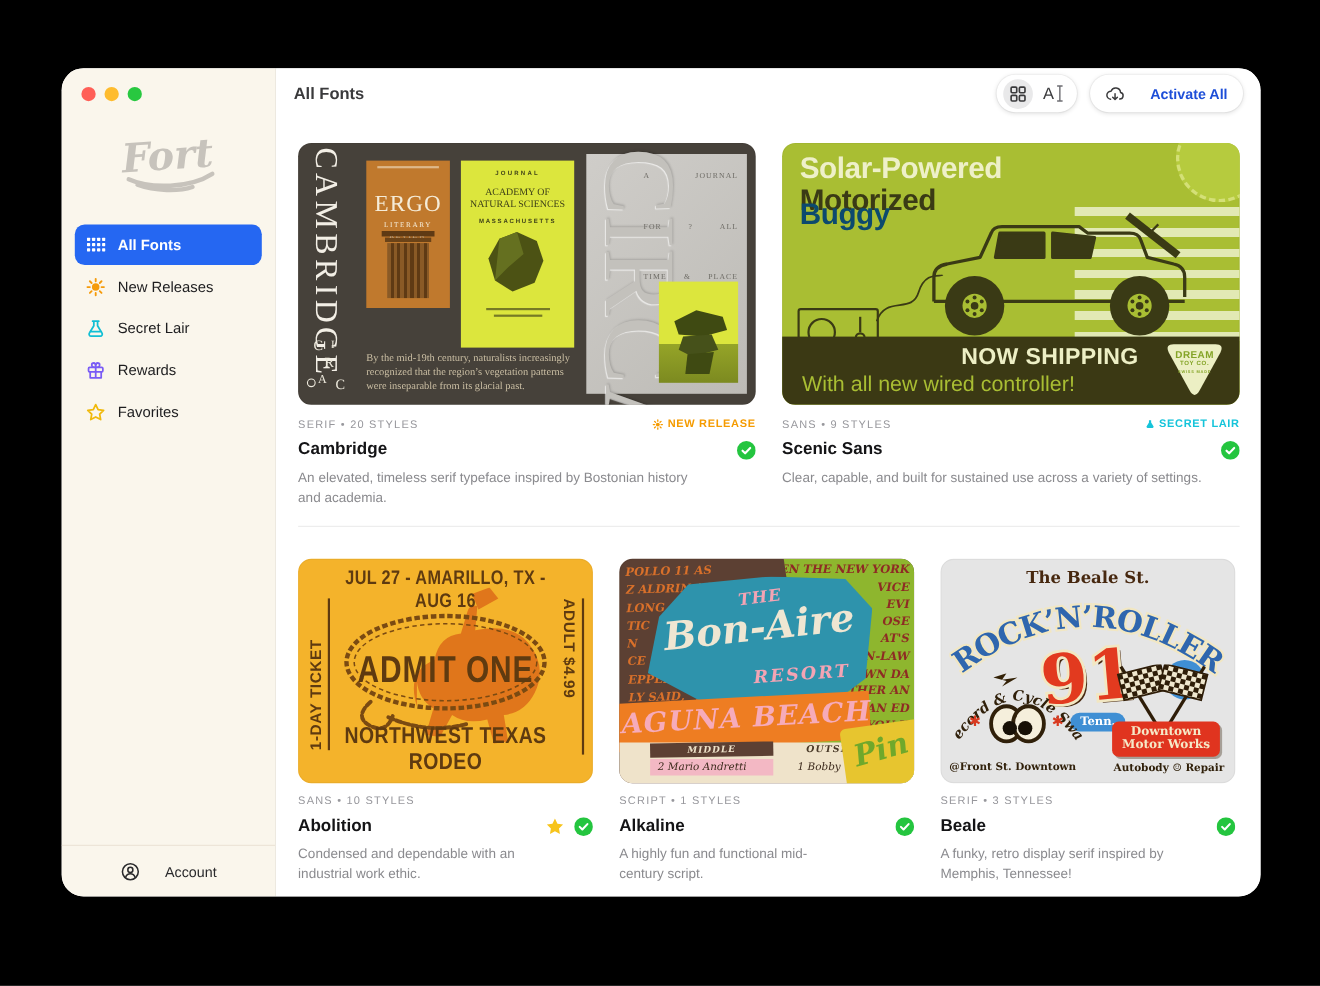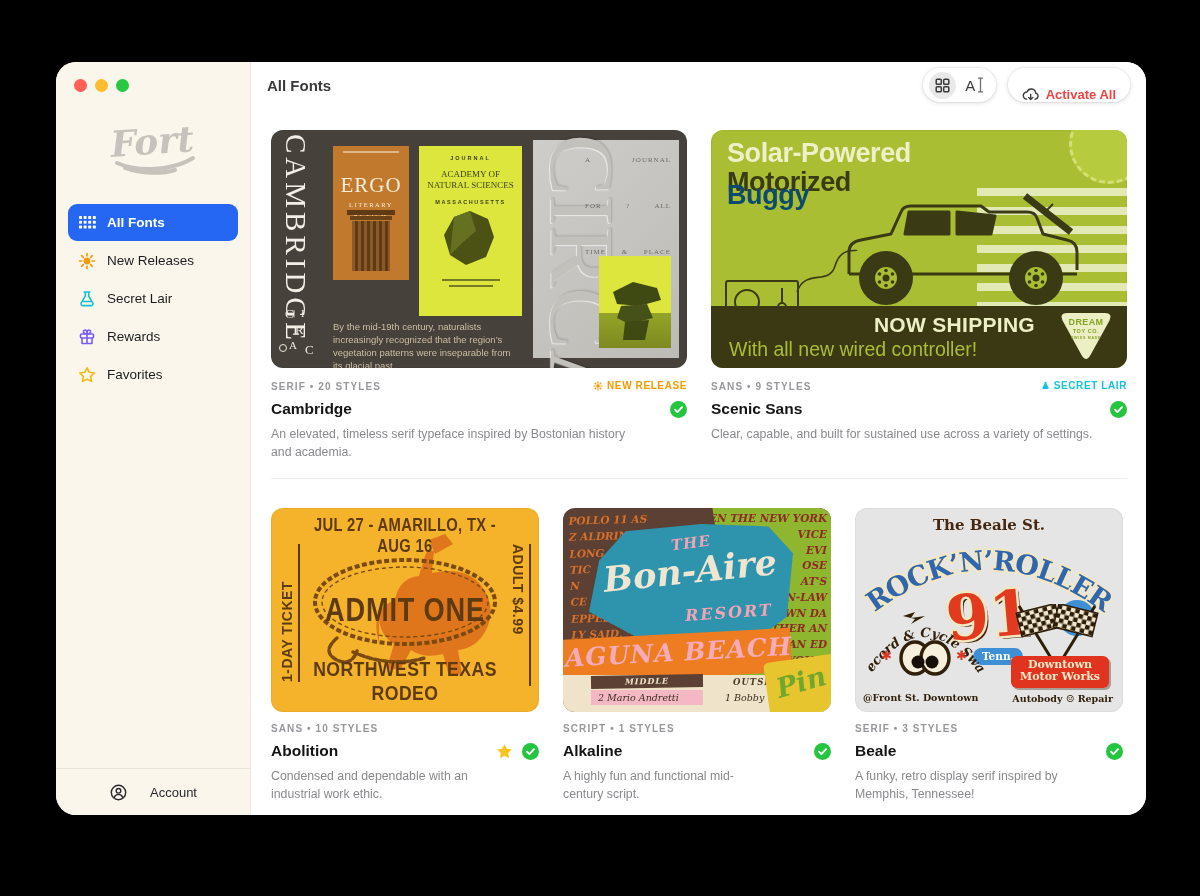--- a/index.html
+++ b/index.html
@@ -30,38 +30,38 @@
   .page-title { position:absolute; left:16px; top:15px; font-size:15px; font-weight:700; color:#3A3A3C; }
   .controls { position:absolute; top:6px; right:16px; display:flex; gap:12px; align-items:center; }
   .pill { height:34px; background:#fff; border-radius:17px;
     box-shadow:0 0 0 1px rgba(0,0,0,.04), 0 1px 5px rgba(0,0,0,.14);
     display:flex; align-items:center; }
   .seg { padding:0 6px; gap:4px; }
   .seg-grid { width:27px; height:27px; border-radius:50%; background:#E9E9EA;
     display:flex; align-items:center; justify-content:center; }
   .seg-text { width:30px; display:flex; align-items:center; justify-content:center; gap:2px;
     font-size:15px; color:#3A3A3C; }
-  .activate { padding:0 14px; gap:7px; font-size:13px; font-weight:600; color:#ef4444;align-items:flex-end; }
+  .activate { padding:0 14px; gap:24px; font-size:13px; font-weight:600; color:#1d4ed8; }
 
   .card { position:absolute; border-radius:12px; overflow:hidden;
     box-shadow:inset 0 0 0 1px rgba(0,0,0,.04); cursor:pointer; }
   #card1 { left:20px;  top:68px;  width:416px; height:238px; background:#46413A; }
   #card2 { left:460px; top:68px;  width:416px; height:238px; background:#A9BE33; }
   #card3 { left:20px;  top:446px; width:268px; height:204px; background:#F4B32B; }
   #card4 { left:312px; top:446px; width:268px; height:204px; background:#5C4033; }
   #card5 { left:604px; top:446px; width:268px; height:204px; background:#e5e5e5; }
   .divider { position:absolute; left:20px; top:416px; width:856px; height:1px; background:#ECECEC; }
 
   .meta { position:absolute; }
   #meta1 { left:20px;  top:319px; width:416px; }
   #meta2 { left:460px; top:319px; width:416px; }
   #meta3 { left:20px;  top:661px; width:268px; }
   #meta4 { left:312px; top:661px; width:268px; }
   #meta5 { left:604px; top:661px; width:268px; }
-  .cat { font-size:10px; letter-spacing:1.1px; font-weight:700; color:#97979C; }
+  .cat { font-size:10px; letter-spacing:1.1px; font-weight:400; color:#97979C; }
   .badge { position:absolute; right:0; top:-1px; font-size:10px; font-weight:700;
     letter-spacing:.6px; display:flex; align-items:center; gap:4px; }
   .badge.orange { color:#F59B00; } .badge.teal { color:#15C4DA; }
   .trow { margin-top:8px; display:flex; align-items:center; }
   .ftitle { font-size:15.5px; font-weight:600; color:#141416; }
   .ticons { margin-left:auto; display:flex; gap:9px; align-items:center; }
   .desc { margin-top:7px; font-size:12.3px; color:#8A8A8E; line-height:1.5; }
   #meta1 .desc { max-width:372px; } #meta3 .desc { max-width:205px; }
   #meta4 .desc { max-width:205px; } #meta5 .desc { max-width:242px; }
 
@@ -79,21 +79,21 @@
   .cam-p1 { left:62px; top:16px; width:76px; height:134px; background:#C0792D;
     color:#F5ECD8; text-align:center; padding-top:5px; }
   .cam-p1 .tiny-rule { margin:0 auto; width:56px; height:2px; background:rgba(245,236,216,.55); }
   .cam-p1 .t { font-family:"Liberation Serif",serif; font-size:21px; letter-spacing:1px; margin-top:20px; }
   .cam-p1 .s { font-family:"Liberation Serif",serif; font-size:6.5px; letter-spacing:1.5px; margin-top:3px; }
   .cam-col { position:absolute; left:14px; bottom:8px; width:48px; height:62px; }
   .cam-col .cap { height:5px; background:#5F3A14; }
   .cam-col .cap2 { height:4px; margin:1px 3px 0; background:#6B4318; }
   .cam-col .shaft { margin:1px 5px 0; height:50px;
     background:repeating-linear-gradient(90deg,#8A5A26 0 3px,#5F3A14 3px 6px); }
-  .cam-cap { left:62px; top:190px; width:188px; font-family:Liberation Sans, sans-serif;
+  .cam-cap { left:62px; top:190px; width:188px; font-family:Liberation Serif, serif;
     font-size:9.5px; line-height:1.38; color:#CBBFA4; }
   .cam-p2 { left:148px; top:16px; width:103px; height:170px; background:#DCE63D;
     color:#3F4118; text-align:center; padding-top:9px; }
   .cam-p2 .j { font-size:5.5px; letter-spacing:2px; font-weight:600; }
   .cam-p2 .a { font-family:"Liberation Serif",serif; font-size:9px; line-height:1.25; margin-top:8px; }
   .cam-p2 .m { font-size:5.5px; letter-spacing:1.6px; font-weight:600; margin-top:7px; }
   .cam-p2 .cr { margin:4px auto 0; width:58px; height:2px; background:rgba(63,65,24,.65); }
   .cam-p3 { left:262px; top:10px; width:146px; height:218px;
     background:linear-gradient(135deg,#CFCDC9,#BDBBB6); }
   .cam-circa { position:absolute; left:-4px; top:-6px; height:230px;

